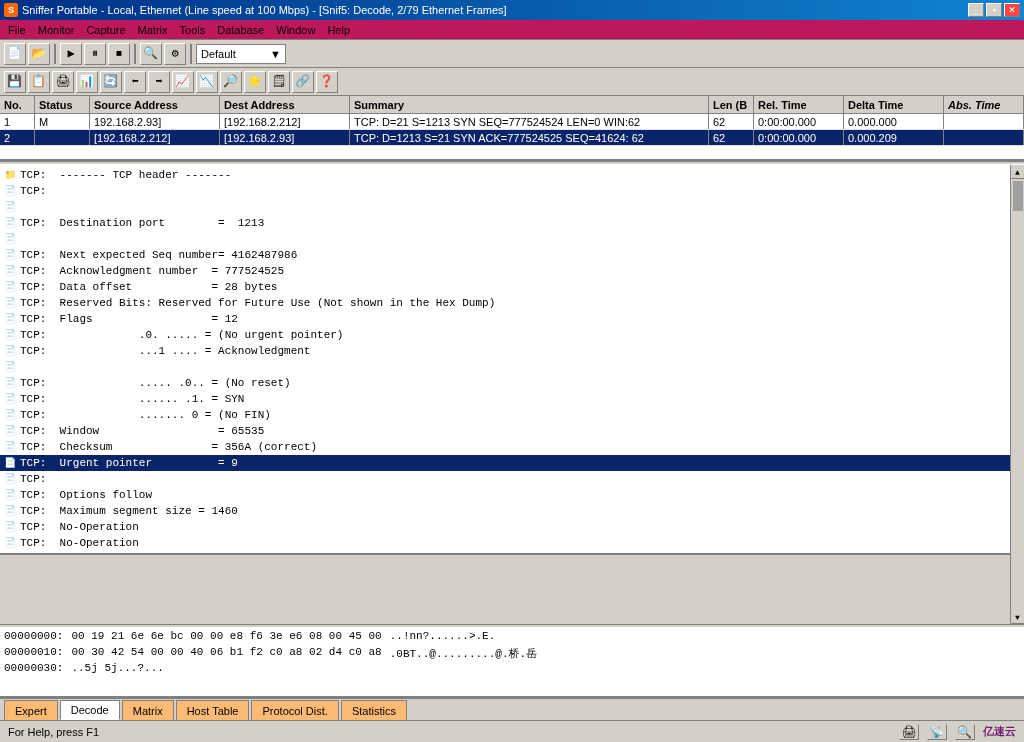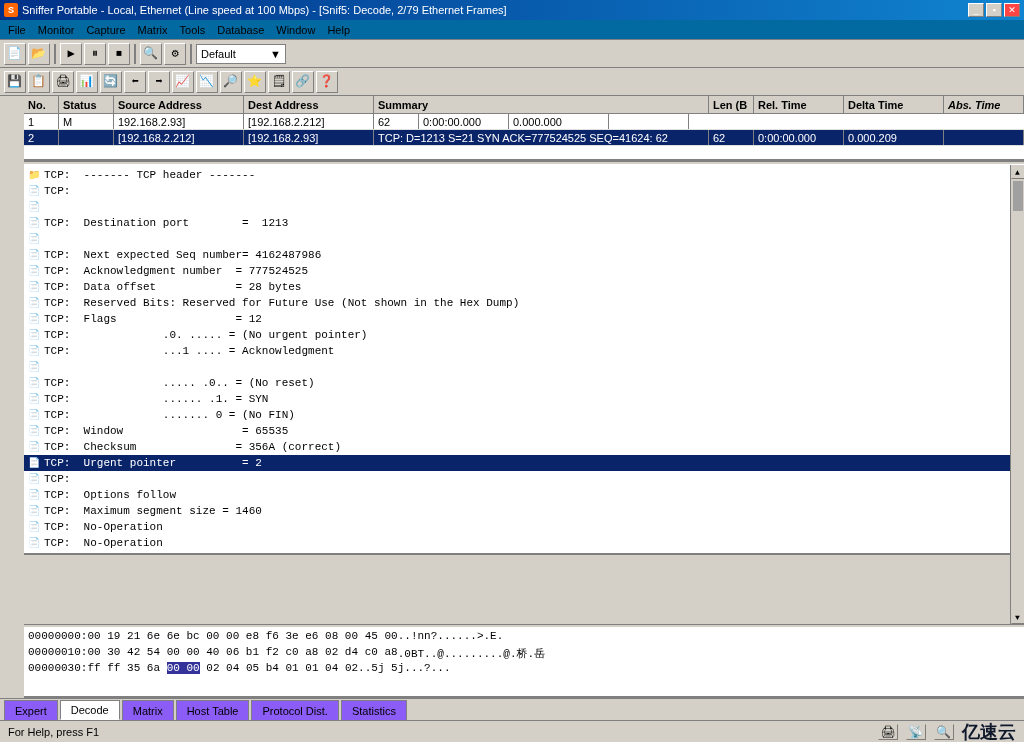--- a/index.html
+++ b/index.html
@@ -55,21 +55,21 @@
       border-left-color: #fff;
       display: flex;
       align-items: center;
       justify-content: center;
       font-size: 9px;
       cursor: pointer;
     }
 
     
     #menu-bar {
-      background: #0369a1;
+      background: #be185d;
       height: 20px;
       display: flex;
       align-items: center;
       border-bottom: 1px solid #808080;
       padding: 0 2px;
       font-family: Tahoma, sans-serif;
       font-size: 11px;
     }
     .menu-item {
       padding: 2px 6px;
@@ -217,40 +217,41 @@
       height: 70px;
       border-bottom: 2px solid #808080;
       padding: 2px 4px;
       font-size: 11px;
       font-family: 'Courier New', monospace;
       overflow: hidden;
     }
     .hex-line {
       height: 16px;
       display: flex;
+      gap: 8px;
     }
     .hex-offset { color: #000; }
     .hex-bytes { color: #000; }
     .hex-highlight { background: #333399; color: white; }
     .hex-ascii { color: #000; }
 
     
     #bottom-tabs {
       background: #d4d0c8;
       height: 22px;
       display: flex;
       align-items: flex-end;
       padding: 0 4px;
       border-top: 1px solid #808080;
       font-family: Tahoma, sans-serif;
       font-size: 11px;
     }
     .tab {
       padding: 3px 10px;
-      background: #8b5cf6;
+      background: #fdba74;
       border: 1px solid #808080;
       border-bottom: none;
       cursor: pointer;
       margin-right: 2px;
       height: 20px;
       display: flex;
       align-items: center;
     }
     .tab.active {
       background: white;
@@ -317,21 +318,20 @@
       background: #d4d0c8;
       cursor: ns-resize;
       border-top: 1px solid #808080;
       border-bottom: 1px solid #fff;
     }
 
     #main-content {
       display: flex;
       flex-direction: column;
       height: calc(742px - 20px - 20px - 28px - 28px - 22px - 22px);
-      margin-left: 24px;
     }
 
     .panel-with-scroll {
       display: flex;
       overflow: hidden;
     }
   </style>
 </head>
 <body>
 
@@ -405,20 +405,21 @@
       <div class="pkt-col col-rel">Rel. Time</div>
       <div class="pkt-col col-delta">Delta Time</div>
       <div class="pkt-col col-abs">Abs. Time</div>
     </div>
 
     <div class="pkt-row">
       <div class="pkt-col col-no">1</div>
       <div class="pkt-col col-status">M</div>
       <div class="pkt-col col-src">192.168.2.93]</div>
       <div class="pkt-col col-dst">[192.168.2.212]</div>
+      <div class="pkt-col col-summary">TCP: D=21 S=1213 SYN SEQ=777524524 LEN=0 WIN:62</div>
       <div class="pkt-col col-len">62</div>
       <div class="pkt-col col-rel">0:00:00.000</div>
       <div class="pkt-col col-delta">0.000.000</div>
       <div class="pkt-col col-abs"></div>
     </div>
 
     <div class="pkt-row selected">
       <div class="pkt-col col-no">2</div>
       <div class="pkt-col col-status"></div>
       <div class="pkt-col col-src">[192.168.2.212]</div>
@@ -500,21 +501,21 @@
         <div class="decode-row">
           <span class="decode-icon" style="font-size: 10px; background: none; border: none;">📄</span>
           <span class="decode-text">TCP:  Window                  = 65535</span>
         </div>
         <div class="decode-row">
           <span class="decode-icon" style="font-size: 10px; background: none; border: none;">📄</span>
           <span class="decode-text">TCP:  Checksum               = 356A (correct)</span>
         </div>
         <div class="decode-row selected">
           <span class="decode-icon" style="font-size: 10px; background: none; border: none;">📄</span>
-          <span class="decode-text">TCP:  Urgent pointer          = 2</span>
+          <span class="decode-text">TCP:  Urgent pointer          = 9</span>
         </div>
         <div class="decode-row">
           <span class="decode-icon" style="font-size: 10px; background: none; border: none;">📄</span>
           <span class="decode-text">TCP:</span>
         </div>
         <div class="decode-row">
           <span class="decode-icon" style="font-size: 10px; background: none; border: none;">📄</span>
           <span class="decode-text">TCP:  Options follow</span>
         </div>
         <div class="decode-row">
@@ -547,25 +548,20 @@
       <span class="hex-bytes">00 19 21 6e 6e bc 00 00 e8 f6 3e e6 08 00 45 00</span>
       <span class="hex-ascii"> ..!nn?......&gt;.E.</span>
     </div>
     <div class="hex-line">
       <span class="hex-offset">00000010:</span>
       <span class="hex-bytes">00 30 42 54 00 00 40 06 b1 f2 c0 a8 02 d4 c0 a8</span>
       <span class="hex-ascii">.0BT..@.........@.桥.岳</span>
     </div>
     <div class="hex-line">
       <span class="hex-offset">00000030:</span>
-      <span class="hex-bytes">
-        <span>ff ff 35 6a</span>
-        <span class="hex-highlight">00 00</span>
-        <span>02 04 05 b4 01 01 04 02</span>
-      </span>
       <span class="hex-ascii">..5j    5j...?...</span>
     </div>
   </div>
 
 </div>
 
 <div id="bottom-tabs">
   <div class="tab">Expert</div>
   <div class="tab active">Decode</div>
   <div class="tab">Matrix</div>
@@ -573,15 +569,15 @@
   <div class="tab">Protocol Dist.</div>
   <div class="tab">Statistics</div>
 </div>
 
 <div id="status-bar">
   <span>For Help, press F1</span>
   <div class="status-right">
     <div class="status-icon">🖨</div>
     <div class="status-icon">📡</div>
     <div class="status-icon">🔍</div>
-    <span style="font-family:sans-serif;color:#0f172a;font-size:18px;font-weight:bold;">亿速云</span>
+    <span style="font-family:sans-serif;color:#701a75;font-size:11px;font-weight:bold;">亿速云</span>
   </div>
 </div>
 
 </body></html>

